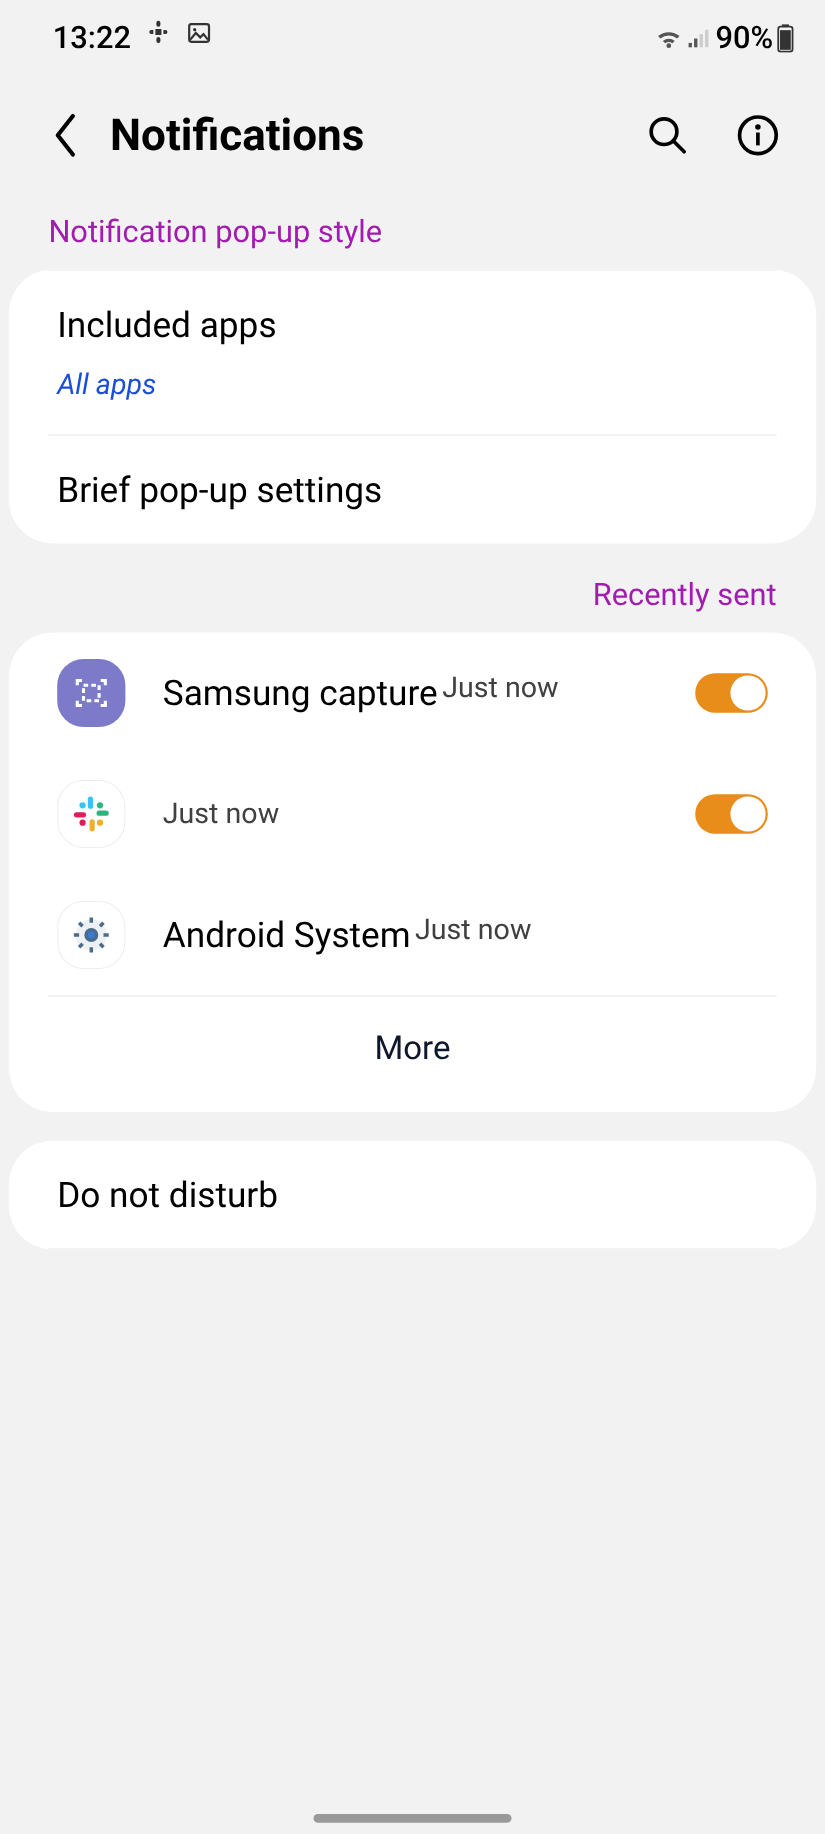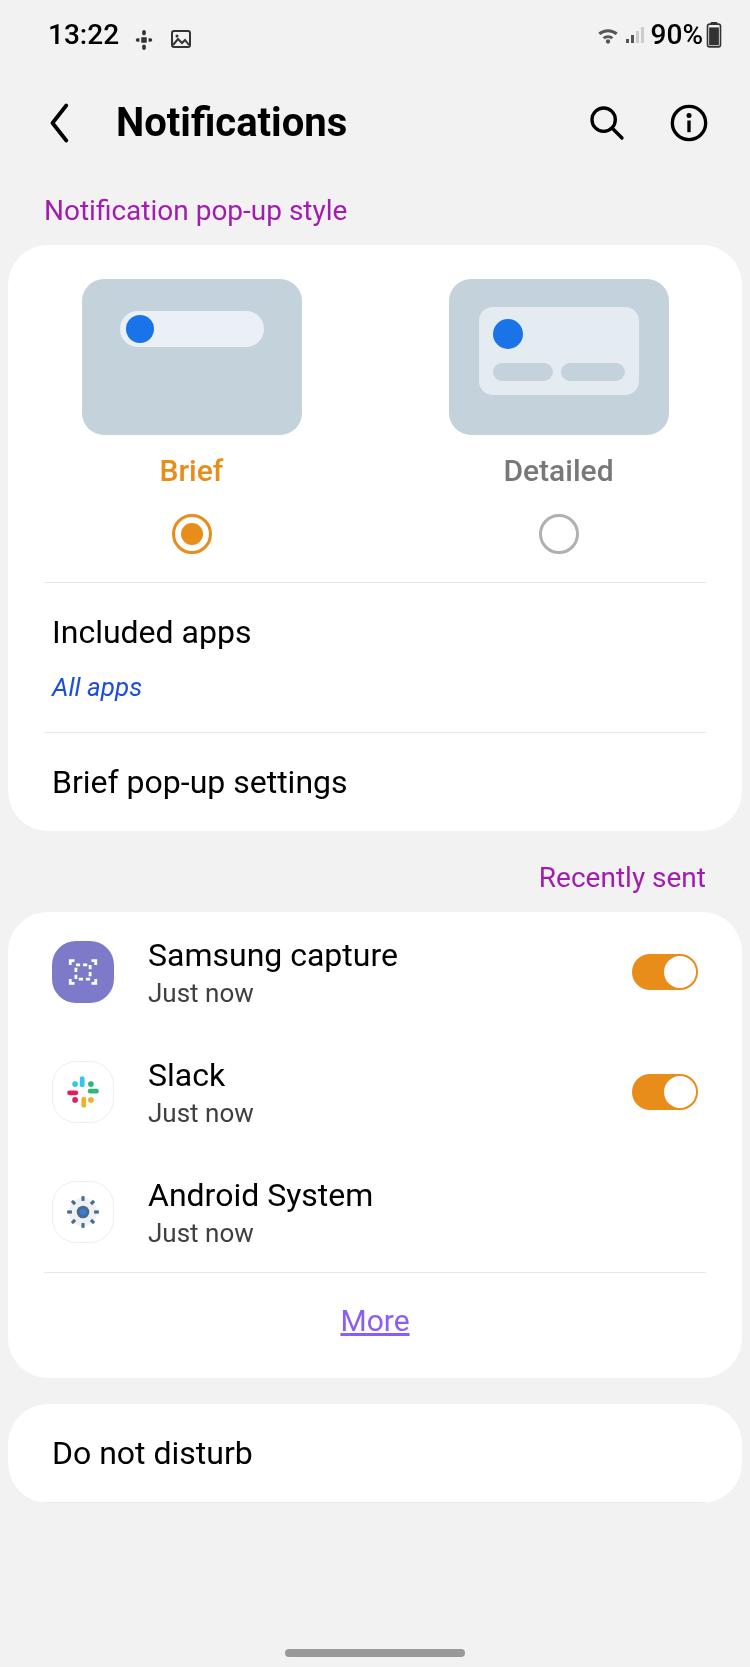--- a/index.html
+++ b/index.html
@@ -14,29 +14,29 @@
   }
   
   .status-bar {
     display: flex;
     justify-content: space-between;
     align-items: center;
     padding: 18px 28px 18px 48px;
     font-size: 28px;
     font-weight: 500;
   }
-  .status-left { display: flex; align-items: flex-end; gap: 14px; }
+  .status-left { display: flex; align-items: flex-start; gap: 14px; }
   .status-right { display: flex; align-items: center; gap: 3px; }
   .status-icon { display: inline-flex; }
   
   .header {
     display: flex;
     align-items: center;
     padding: 30px 40px 30px 40px;
-    gap: 36px;
+    gap: 20px;
   }
   .back-btn {
     width: 40px; height: 40px;
     display: flex; align-items: center; justify-content: center;
   }
   .page-title {
     font-size: 40px;
     font-weight: 700;
     flex: 1;
   }
@@ -162,21 +162,21 @@
   }
   .app-icon {
     width: 62px; height: 62px;
     border-radius: 24px;
     display: flex; align-items: center; justify-content: center;
     flex-shrink: 0;
   }
   .app-icon.samsung { background: #7c7ac9; }
   .app-icon.slack { background: #fff; border: 1px solid #eee; }
   .app-icon.android { background: #fff; border: 1px solid #eee; }
-  .app-text { flex: 1; display: flex; flex-direction: column; gap: 4px; }
+  .app-text { flex: 1; display: flex; gap: 4px; }
   .app-name { font-size: 32px; color: #000; }
   .app-time { font-size: 26px; color: #404040; }
   .toggle {
     width: 66px; height: 36px;
     border-radius: 18px;
     background: #e88c1a;
     position: relative;
     flex-shrink: 0;
   }
   .toggle::after {
@@ -184,22 +184,21 @@
     position: absolute;
     right: 2px; top: 2px;
     width: 32px; height: 32px;
     background: #fff;
     border-radius: 50%;
   }
   .more-row {
     text-align: center;
     padding: 30px 0 40px 0;
     font-size: 30px;
-    color: #8b5cf6;
-    text-decoration: underline;
+    color: #0f172a;
   }
   
   .home-indicator {
     position: absolute;
     bottom: 10px;
     left: 50%;
     transform: translateX(-50%);
     width: 180px; height: 8px;
     background: #999;
     border-radius: 4px;
@@ -269,39 +268,20 @@
           <circle cx="12" cy="7.5" r="1.5" fill="#000"></circle>
           <rect x="11" y="10.5" width="2" height="7" fill="#000"></rect>
         </svg>
     </div>
   </div>
 </div>
 
 <div class="section-label">Notification pop-up style</div>
 
 <div class="card">
-  <div class="popup-styles">
-    <div class="popup-option">
-      <div class="preview-box">
-        <div class="brief-pill"></div>
-      </div>
-      <div class="popup-label selected">Brief</div>
-      <div class="radio on"></div>
-    </div>
-    <div class="popup-option">
-      <div class="preview-box">
-        <div class="detailed-card">
-          <div class="detailed-bar1"></div>
-          <div class="detailed-bar2"></div>
-        </div>
-      </div>
-      <div class="popup-label unselected">Detailed</div>
-      <div class="radio off"></div>
-    </div>
-  </div>
 
   <div class="divider"></div>
 
   <div class="list-row">
     <div class="row-title">Included apps</div>
     <div class="row-sub">All apps</div>
   </div>
 
   <div class="divider"></div>
 
@@ -334,21 +314,20 @@
         <rect x="15" y="10" width="7" height="3" rx="1.5" fill="#2eb67d"></rect>
         <rect x="11" y="15" width="3" height="7" rx="1.5" fill="#ecb22e"></rect>
         <rect x="2" y="11" width="7" height="3" rx="1.5" fill="#e01e5a"></rect>
         <circle cx="7" cy="7" r="1.8" fill="#36c5f0"></circle>
         <circle cx="17" cy="7" r="1.8" fill="#2eb67d"></circle>
         <circle cx="17" cy="17" r="1.8" fill="#ecb22e"></circle>
         <circle cx="7" cy="17" r="1.8" fill="#e01e5a"></circle>
       </svg>
     </div>
     <div class="app-text">
-      <div class="app-name">Slack</div>
       <div class="app-time">Just now</div>
     </div>
     <div class="toggle"></div>
   </div>
 
   <div class="app-row">
     <div class="app-icon android">
       <svg width="38" height="38" viewBox="0 0 24 24">
           <circle cx="12" cy="12" r="9" fill="#eef1f4"></circle>
           <circle cx="12" cy="12" r="4" fill="#4a6b8a"></circle>

